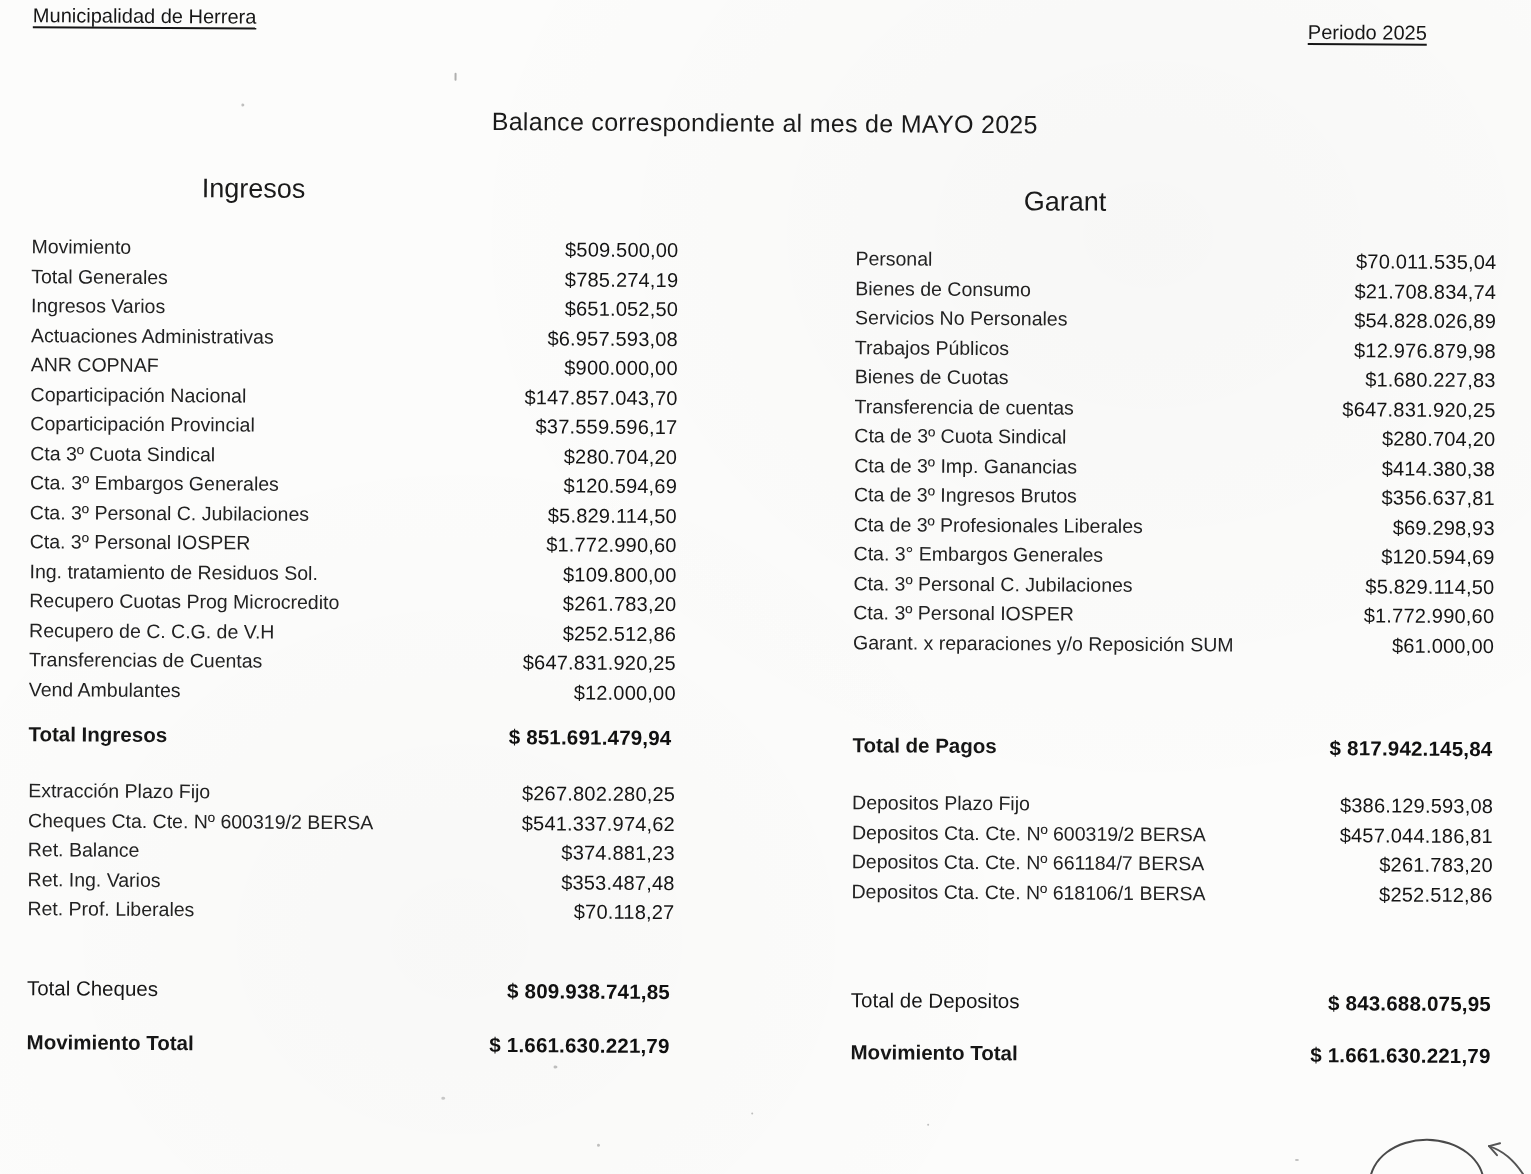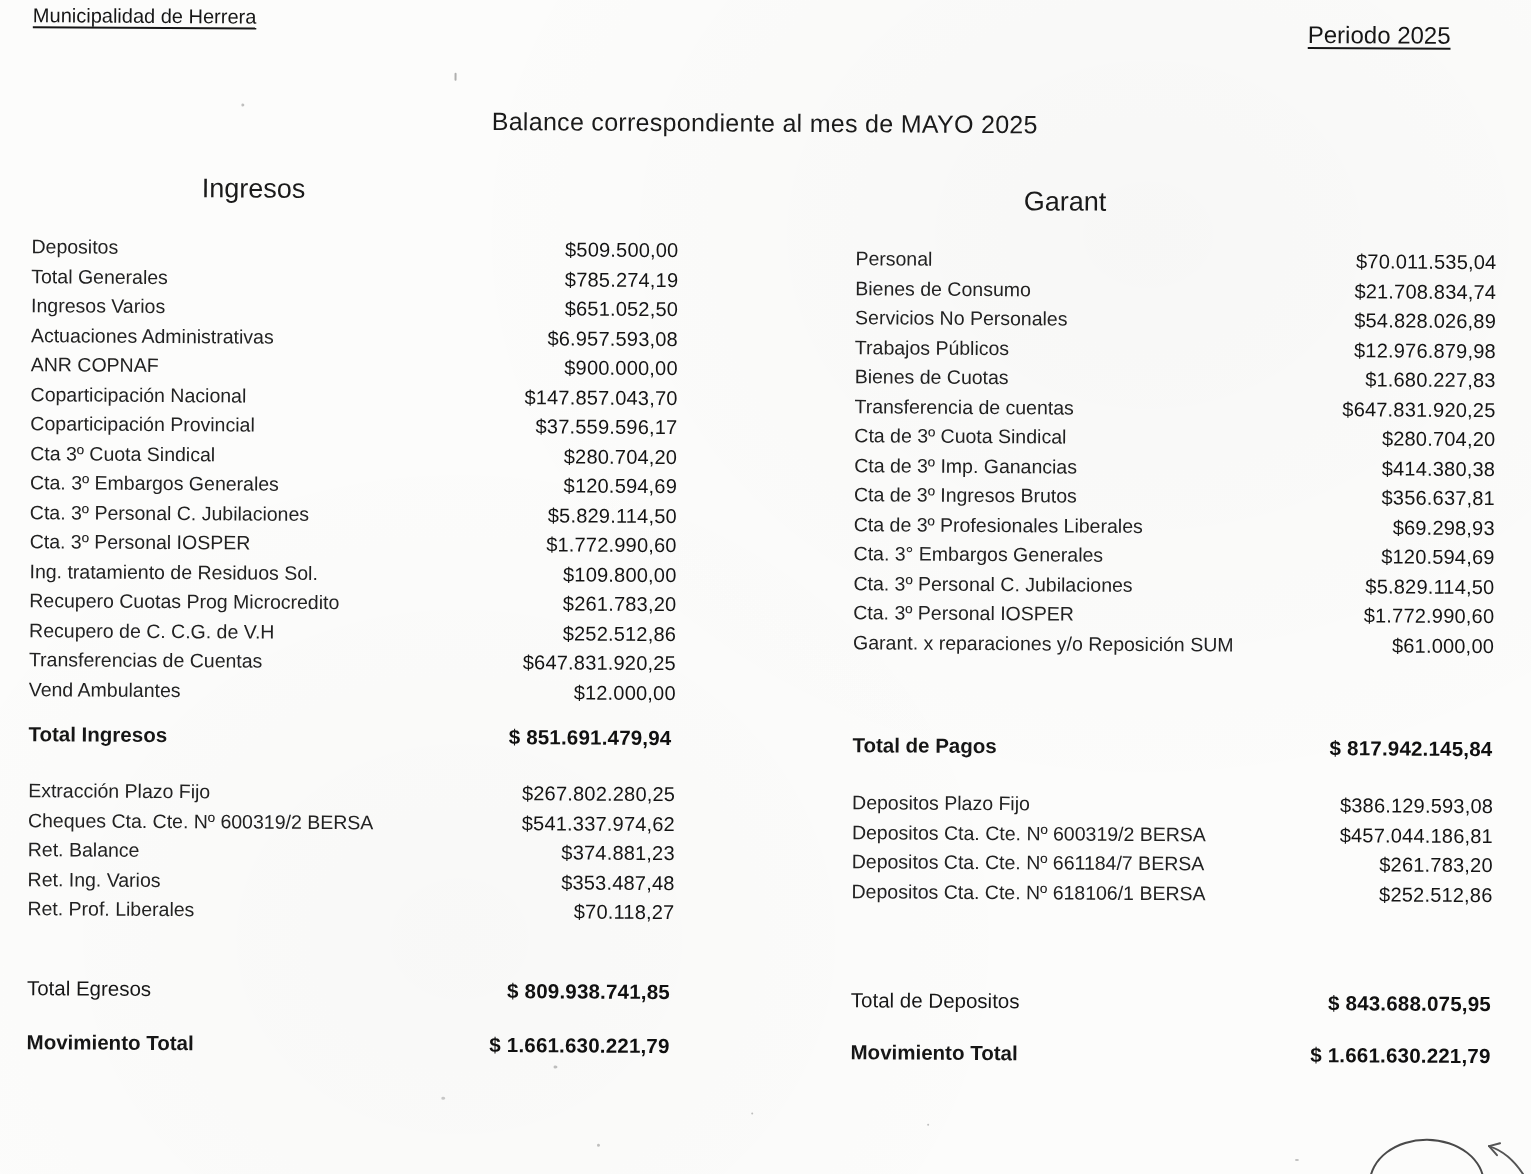--- a/index.html
+++ b/index.html
@@ -12,21 +12,21 @@
     font-family:"Liberation Sans", sans-serif;
     color:#1c1c1c;
   }
   .sheet{position:absolute;inset:0;transform:rotate(0.35deg);transform-origin:0 0;}
 
   .org-title{
     position:absolute;left:33px;top:4px;font-size:20px;font-weight:500;
     text-decoration:underline;text-decoration-thickness:2px;text-underline-offset:4px;color:#161616;
   }
   .period{
-    position:absolute;left:1308px;top:13px;font-size:24px;font-weight:500;
+    position:absolute;left:1308px;top:13px;font-size:20px;font-weight:500;
     text-decoration:underline;text-decoration-thickness:2px;text-underline-offset:4px;color:#161616;
   }
   .doc-title{
     position:absolute;left:0;top:104px;width:1531px;text-align:center;
     font-size:25px;font-weight:500;letter-spacing:0.3px;color:#1a1a1a;
   }
   .col-heading{position:absolute;font-size:27px;font-weight:500;color:#1a1a1a;}
   #ingresos-heading{left:203px;top:172px;}
   #egresos-heading{left:1025px;top:180px;}
 
@@ -67,21 +67,21 @@
   <div class="org-title">Municipalidad de Herrera</div>
   <div class="period">Periodo 2025</div>
   <div class="doc-title">Balance correspondiente al mes de MAYO 2025</div>
 
   <div class="col-heading" id="ingresos-heading">Ingresos</div>
   <div class="col-heading" id="egresos-heading">Garant</div>
 
   <div class="rows" id="ingresos-rows">
 
       <div class="row">
-        <span class="lbl">Depositos</span>
+        <span class="lbl">Movimiento</span>
         <span class="val">$509.500,00</span>
       </div>
 
       <div class="row">
         <span class="lbl">Total Generales</span>
         <span class="val">$785.274,19</span>
       </div>
 
       <div class="row">
         <span class="lbl">Ingresos Varios</span>
@@ -183,21 +183,21 @@
       </div>
 
       <div class="row">
         <span class="lbl">Ret. Prof. Liberales</span>
         <span class="val">$70.118,27</span>
       </div>
 
   </div>
 
   <div class="total-row" id="total-cheques">
-    <span class="lbl">Total Egresos</span>
+    <span class="lbl">Total Cheques</span>
     <span class="val">$ 809.938.741,85</span>
   </div>
 
   <div class="total-row" id="mov-total-left">
     <span class="lbl">Movimiento Total</span>
     <span class="val">$ 1.661.630.221,79</span>
   </div>
 
   <div class="rows" id="egresos-rows">
 

